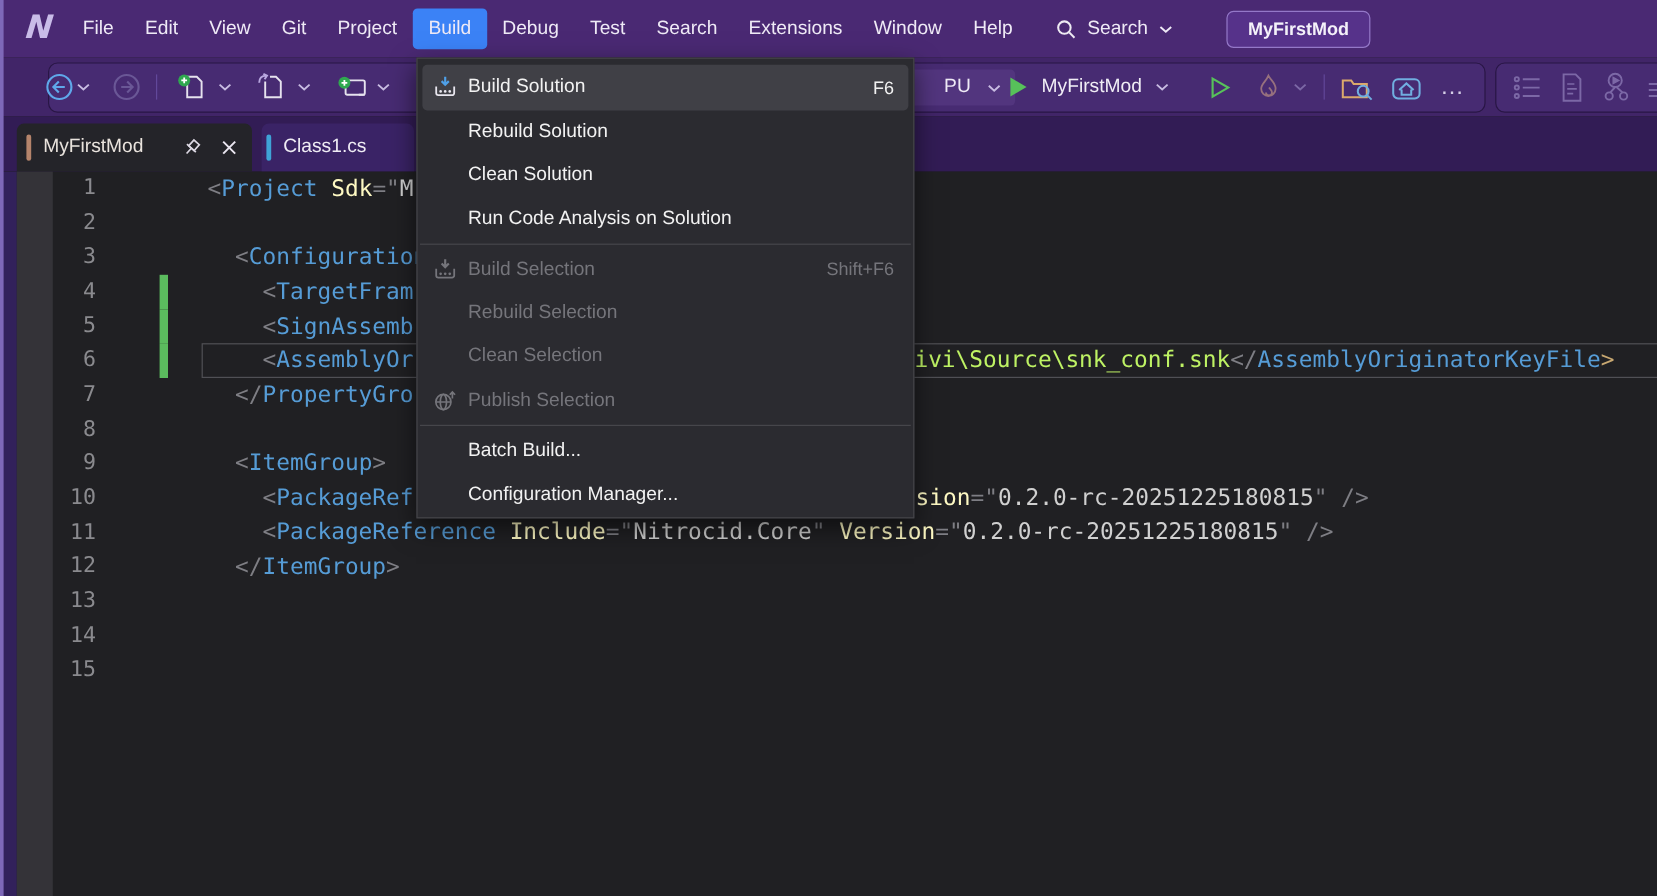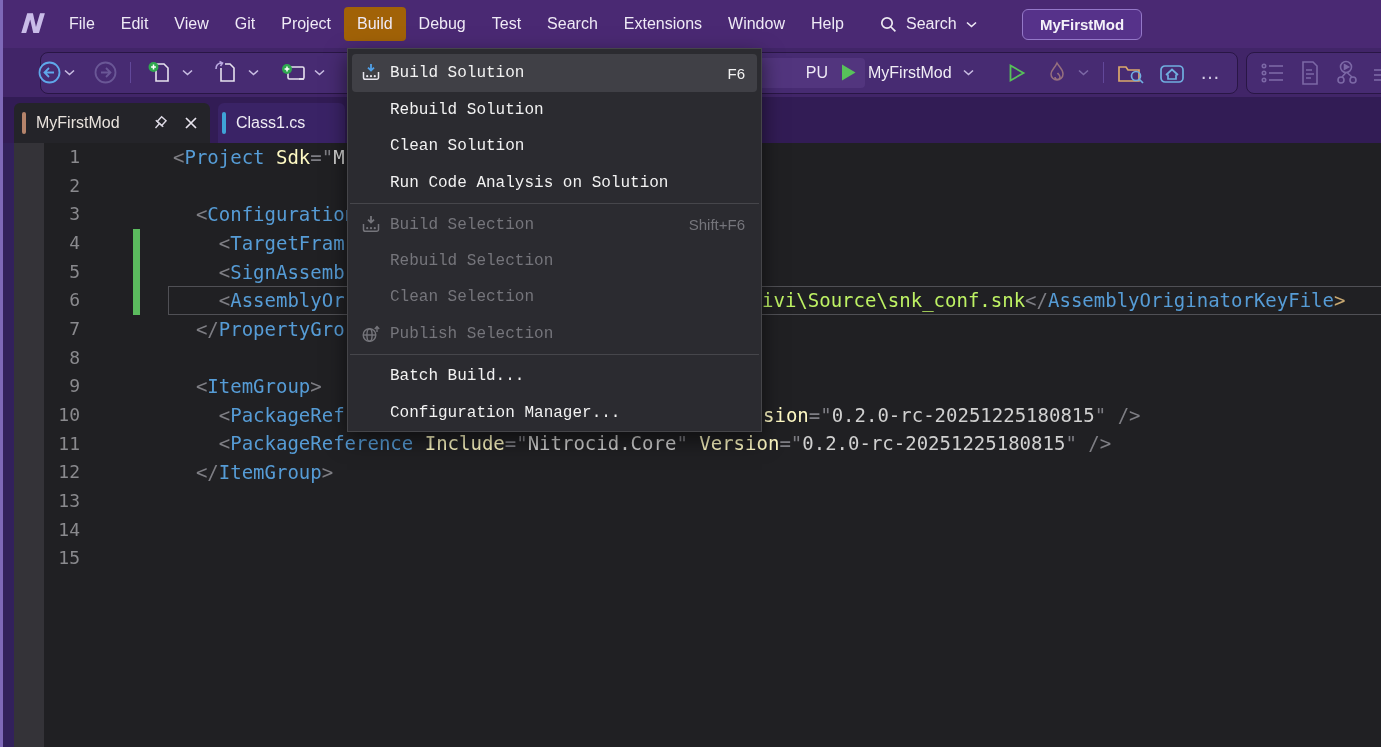--- a/index.html
+++ b/index.html
@@ -4,21 +4,21 @@
 <style>
   html,body{margin:0;padding:0;background:#111;}
   #app{position:relative;width:1381px;height:747px;overflow:hidden;
        font-family:"Liberation Sans",sans-serif;background:#202023;}
   
   #titlebar{position:absolute;left:0;top:0;width:1381px;height:48px;background:#4A2973;display:flex;align-items:center;}
   #logo{position:absolute;left:16px;top:8px;width:34px;height:32px;color:#C9BCE8;
         font:italic bold 27px "DejaVu Sans",sans-serif;transform:skewX(-6deg);text-align:center;}
   #menubar{position:absolute;left:56px;top:7px;height:34px;display:flex;align-items:center;}
   .menu-item{height:34px;display:flex;align-items:center;padding:0 13px;color:#EFEAF6;font-size:16px;border-radius:4px;cursor:default;}
-  .menu-item.active{background:#a16207;}
+  .menu-item.active{background:#3b82f6;}
   #search-group{position:absolute;left:880px;top:7px;height:34px;display:flex;align-items:center;gap:9px;color:#EFEAF6;font-size:16px;}
   #solution-box{position:absolute;left:1022px;top:9px;height:29px;padding:0 17px;display:flex;align-items:center;
         border:1px solid #9478C8;border-radius:6px;background:#56328A;color:#F4F1F9;font-size:15px;font-weight:bold;}
   
   #toolbar{position:absolute;left:0;top:48px;width:1381px;height:49px;background:#412568;}
   .tb-box{position:absolute;top:4px;height:40px;background:#472B72;border:1px solid #291645;border-radius:8px;}
   #tb-main{left:40px;width:1196px;}
   #tb-right{left:1246px;width:160px;}
   .tb-ic{position:absolute;top:0;height:49px;display:flex;align-items:center;}
   .tb-sep{position:absolute;top:14px;width:1px;height:21px;background:#62489A;}
@@ -49,21 +49,21 @@
   #curline{position:absolute;left:168px;width:1213px;height:27px;border:1px solid #505055;}
   #win-left-border{position:absolute;left:0;top:0;width:3px;height:747px;background:#7E68B8;z-index:40;}
   
   #build-menu{position:absolute;left:347px;top:48px;width:415px;height:384px;background:#2B2B30;
       border:1px solid #454549;box-sizing:border-box;box-shadow:0 8px 20px rgba(0,0,0,.55);z-index:60;padding-top:5px;}
   .m-row{display:flex;align-items:center;height:36px;padding:0 16px 0 12px;color:#F2F2F2;font-size:16px;}
   .m-row.h37{height:37px;}
   .m-row.hl{height:38px;margin:0 4px;border-radius:4px;background:#404046;padding:0 12px 0 8px;}
   .m-row.disabled{color:#75757B;}
   .m-ico{width:30px;display:flex;align-items:center;}
-  .m-label{flex:0 0 auto;font-family:Liberation Mono, monospace;}
+  .m-label{flex:0 0 auto;}
   .m-short{margin-left:auto;font-size:15px;}
   .m-sep{height:5px;display:flex;align-items:center;padding:0 2px;}
   .m-sep div{height:1px;width:100%;background:#46464B;}
   svg{display:block;}
 </style>
 </head>
 <body>
 
 <div id="app">
 
@@ -152,21 +152,21 @@
           <circle cx="7" cy="9" r="5" fill="#2FA84F"></circle>
           <path d="M7 6.6 v4.8 M4.6 9 h4.8" stroke="#FFF" stroke-width="1.5"></path>
         </svg>
     </div>
     <div class="tb-ic" style="left:314px">
       <svg width="11" height="7" viewBox="0 0 11 7">
           <polyline points="1,1.5 5.5,5.5 10,1.5" stroke="#C8BCE2" stroke-width="1.6" fill="none"></polyline>
         </svg>
     </div>
 
-    <div class="combo" style="left:731px;width:122px;padding-right:12px;gap:14px;">
+    <div class="combo" style="left:712px;width:122px;padding-right:12px;gap:14px;">
       <span>PU</span>
       <svg width="11" height="7" viewBox="0 0 11 7">
           <polyline points="1,1.5 5.5,5.5 10,1.5" stroke="#C8BCE2" stroke-width="1.6" fill="none"></polyline>
         </svg>
     </div>
 
     <div class="tb-ic" style="left:840px;gap:11px;">
       <svg width="17" height="19" viewBox="0 0 17 19">
           <path d="M2 1.5 L15.5 9.5 L2 17.5 z" fill="#57C15A"></path>
         </svg>

